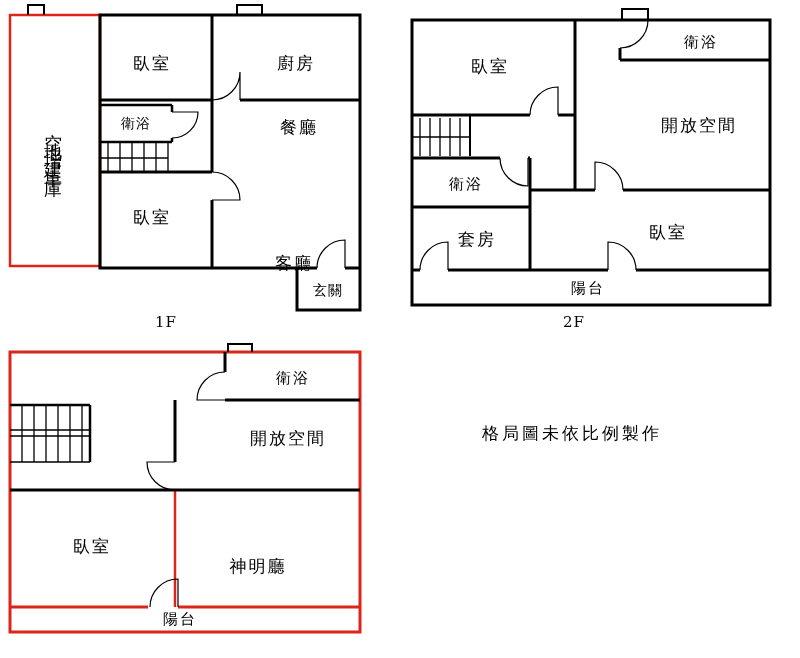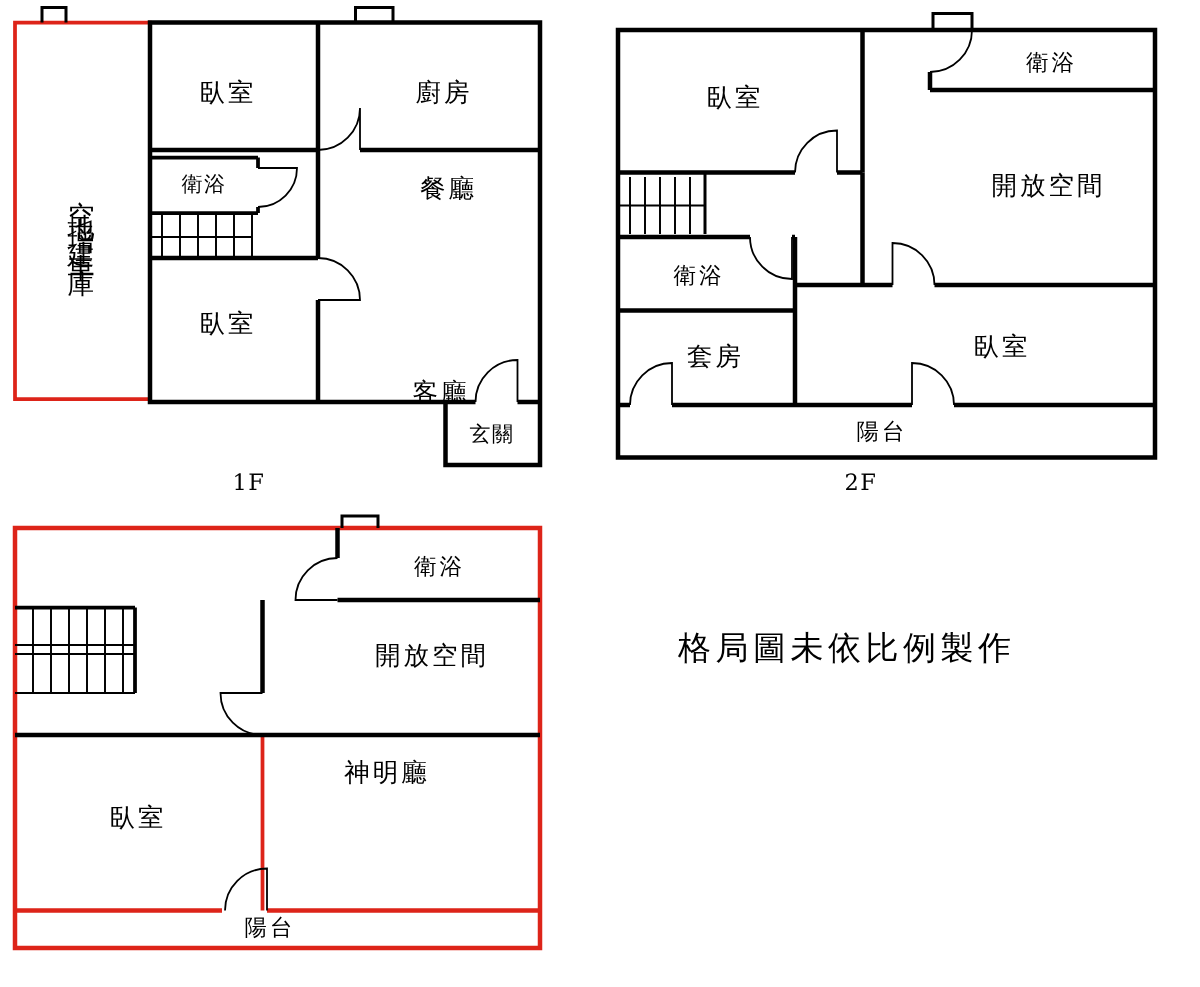--- a/index.html
+++ b/index.html
@@ -12,21 +12,21 @@
     position:absolute;transform:translate(-50%,-50%);
     white-space:nowrap;font-size:17px;letter-spacing:2px;line-height:1;
   }
   .rlabel.small{font-size:14px;letter-spacing:1px;}
   .rlabel.med{font-size:15px;letter-spacing:2px;}
   .floor-name{font-size:15px;letter-spacing:1px;}
   .vlabel{
     position:absolute;writing-mode:vertical-rl;text-orientation:upright;
     font-size:18px;letter-spacing:9px;display:flex;align-items:center;justify-content:center;
   }
-  .notes{position:absolute;font-size:22px;letter-spacing:3px;line-height:28px;}
+  .notes{position:absolute;text-align:center;font-size:17px;letter-spacing:3px;line-height:28px;}
   svg path{fill:none;}
   .w3{stroke:#000;stroke-width:3;}
   .w25{stroke:#000;stroke-width:2.5;}
   .w2{stroke:#000;stroke-width:2;}
   .thin{stroke:#000;stroke-width:1.3;}
   .door{stroke:#000;stroke-width:1.2;}
   .r3{stroke:#dd2419;stroke-width:3;}
   .r25{stroke:#dd2419;stroke-width:2.5;}
 </style>
 </head>
@@ -116,21 +116,21 @@
   <div class="rlabel" style="left:699px;top:125px;">開放空間</div>
   <div class="rlabel med" style="left:466px;top:184px;">衛浴</div>
   <div class="rlabel" style="left:477px;top:239px;">套房</div>
   <div class="rlabel" style="left:668px;top:232px;">臥室</div>
   <div class="rlabel med" style="left:588px;top:288px;">陽台</div>
   <div class="rlabel floor-name" style="left:574px;top:322px;">2F</div>
 
   <div class="rlabel med" style="left:293px;top:378px;">衛浴</div>
   <div class="rlabel" style="left:288px;top:438px;">開放空間</div>
   <div class="rlabel" style="left:92px;top:546px;">臥室</div>
-  <div class="rlabel" style="left:258px;top:516px;">神明廳</div>
+  <div class="rlabel" style="left:258px;top:566px;">神明廳</div>
   <div class="rlabel med" style="left:180px;top:619px;">陽台</div>
   <div class="rlabel floor-name" style="left:172px;top:682px;">3F</div>
 
   <div class="notes" style="left:452px;top:419px;width:240px;">
     <div>格局圖未依比例製作</div>
   </div>
 
 </div>
 
 </body></html>

